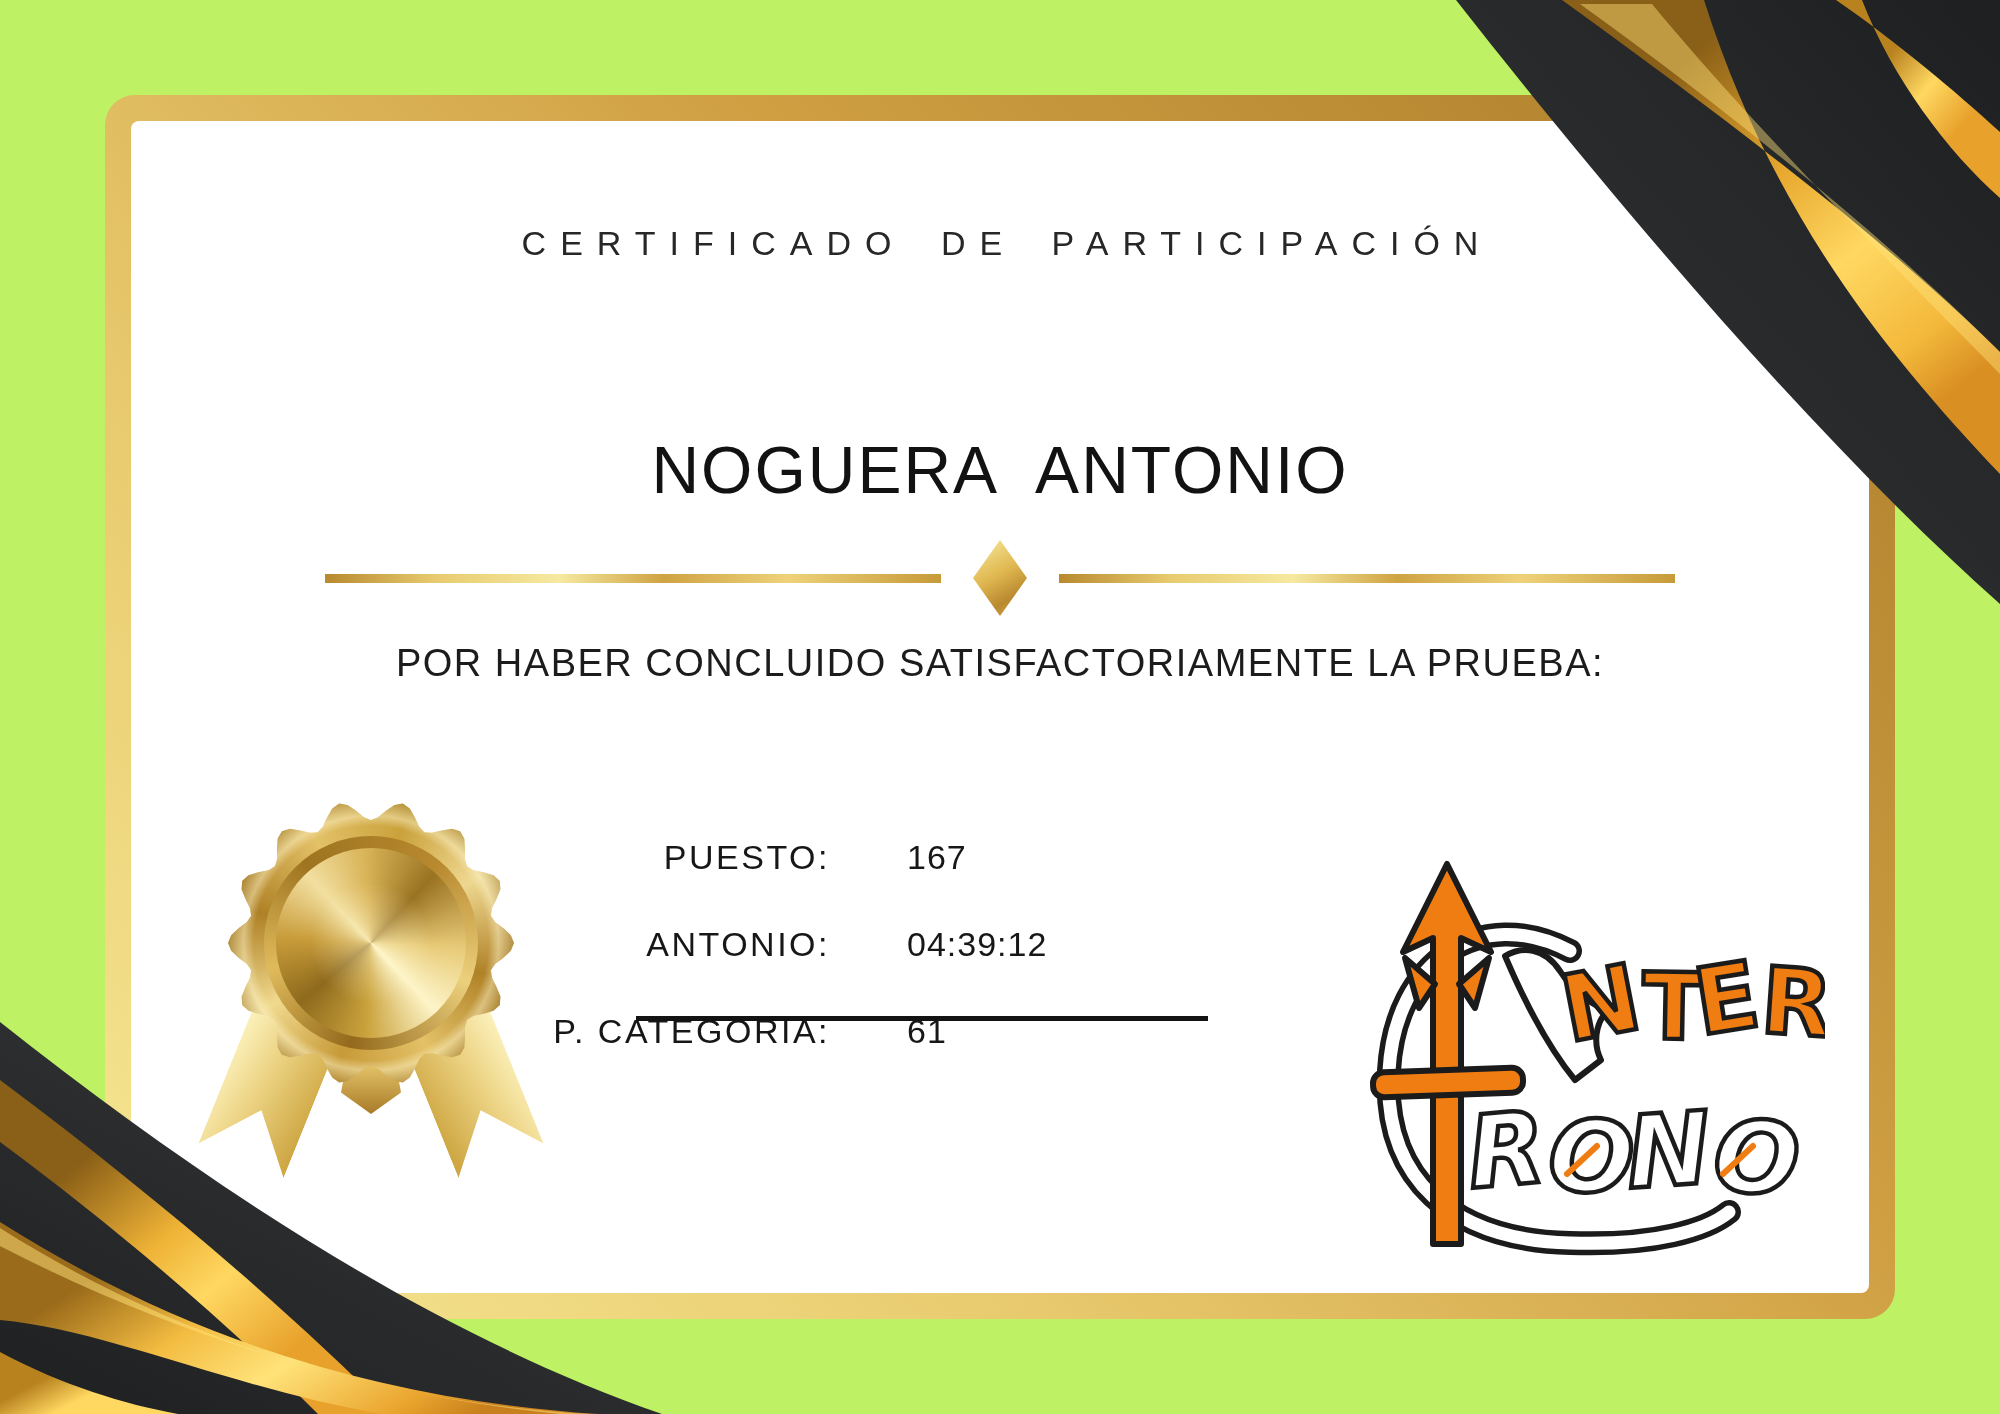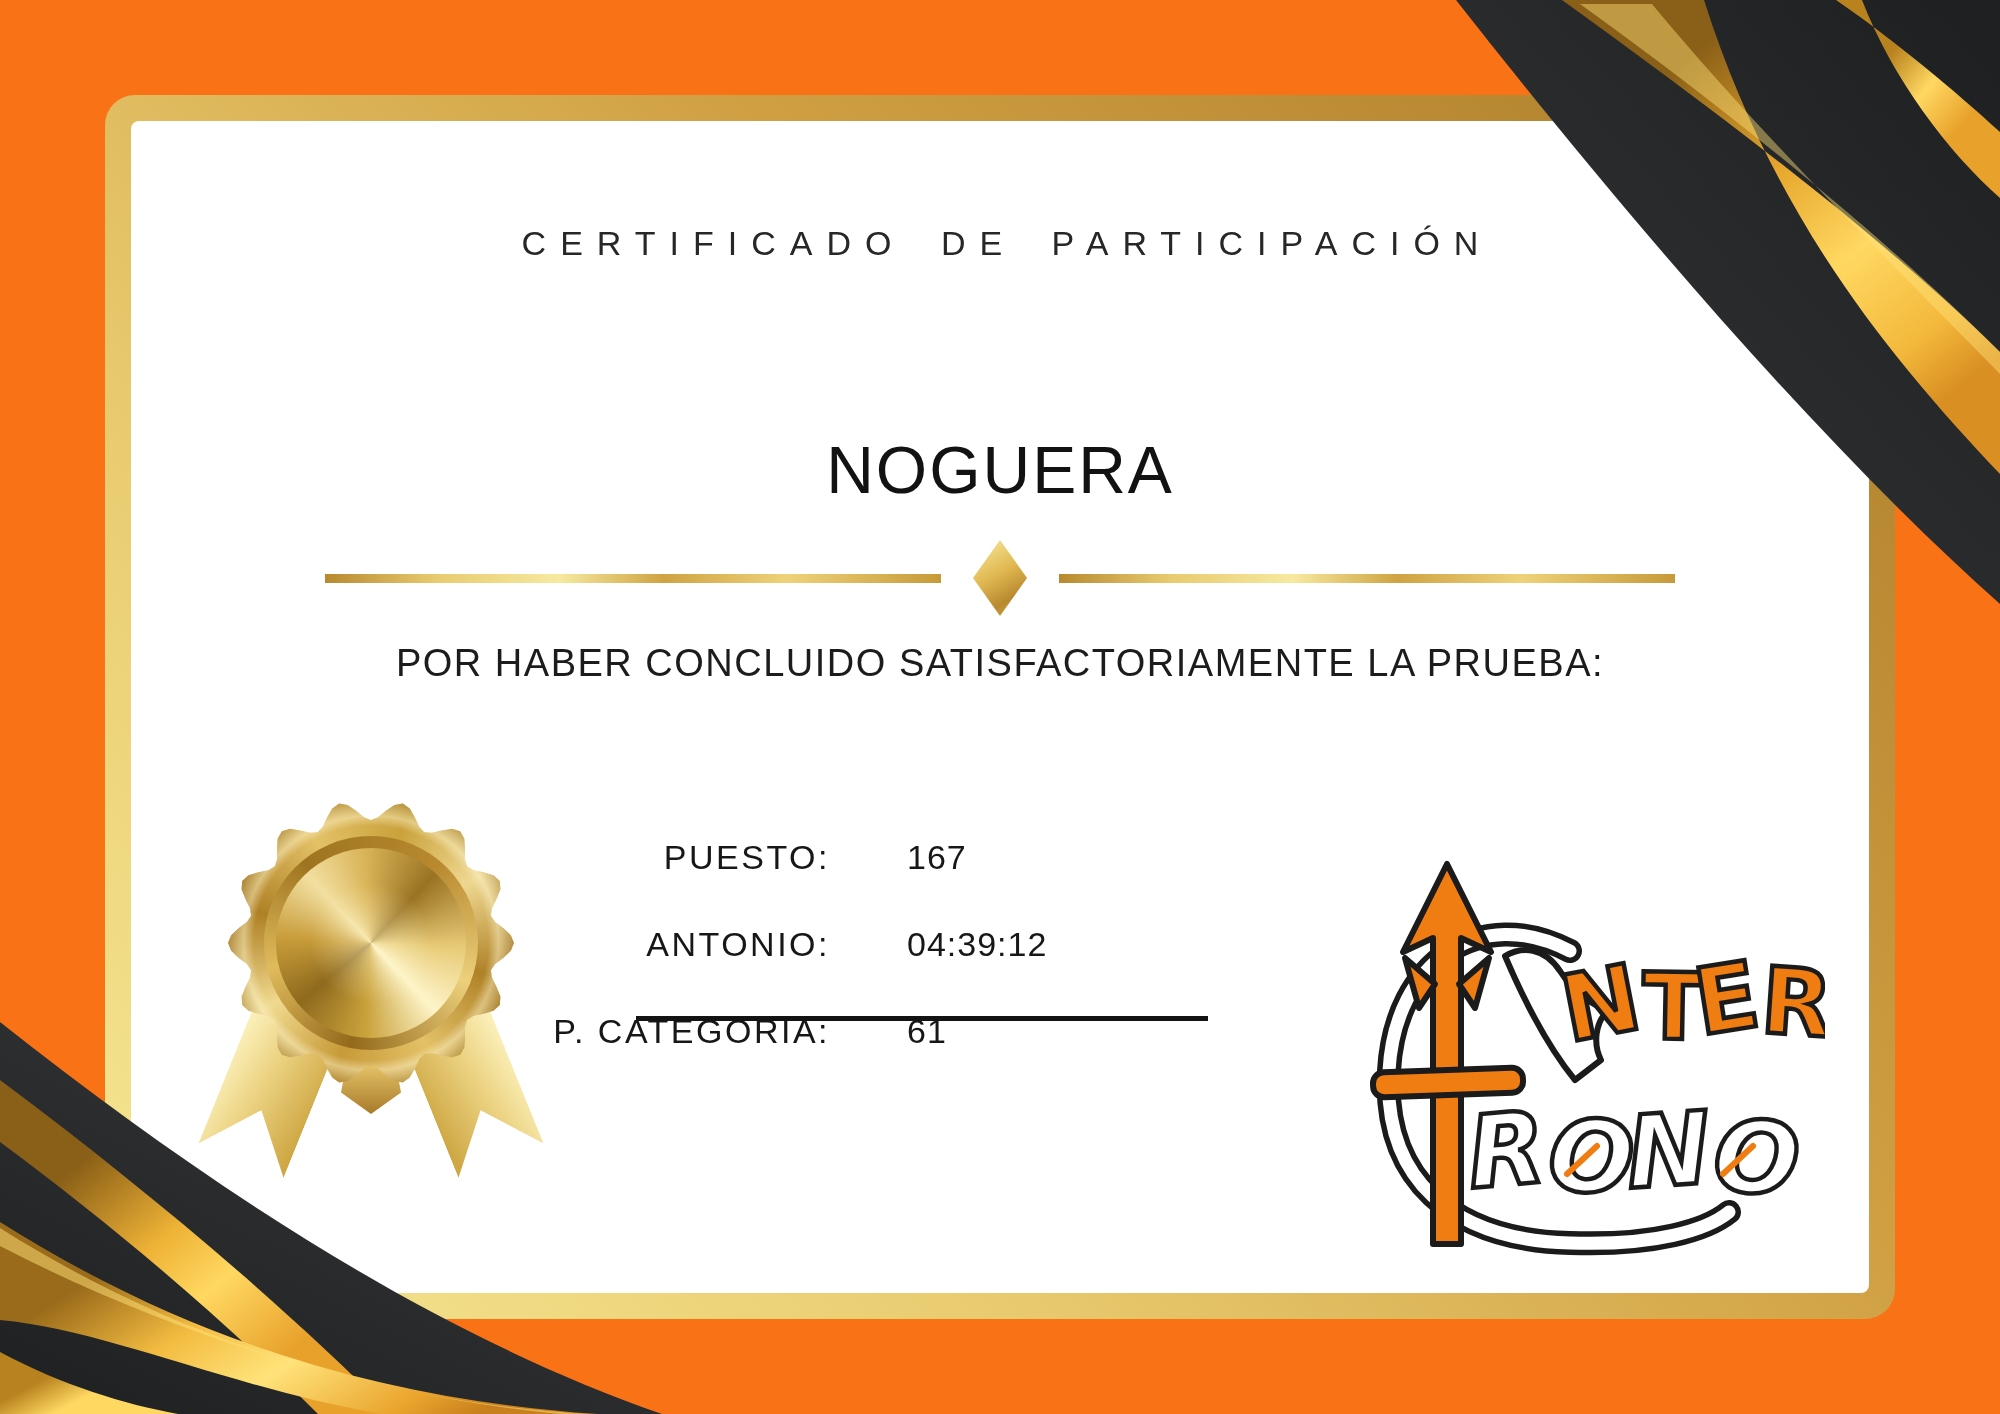--- a/index.html
+++ b/index.html
@@ -1,17 +1,17 @@
 <!DOCTYPE html>
 <html><head>
 <meta charset="utf-8">
 <style>
   html,body{margin:0;padding:0;background:#333;}
   .stage{position:relative;width:2000px;height:1414px;overflow:hidden;
-         background:#f97316;font-family:"Liberation Sans",sans-serif;}
+         background:#bef264;font-family:"Liberation Sans",sans-serif;}
 
   
   .certificate{position:absolute;left:105px;top:95px;width:1790px;height:1224px;
     border-radius:30px;z-index:1;
     background:linear-gradient(45deg,#f6e895 0%,#e9cb6f 30%,#cf9f42 62%,#ab7c2a 100%);}
   .cert-inner{position:absolute;inset:26px;background:#ffffff;border-radius:8px;}
 
   
   .corner-svg{position:absolute;z-index:3;pointer-events:none;}
   #tr-svg{top:0;right:0;}
@@ -80,20 +80,21 @@
   <div class="certificate">
     <div class="cert-inner"></div>
   </div>
 
   <div class="content">
 
     <div class="cert-title">CERTIFICADO DE PARTICIPACIÓN</div>
 
     <div class="cert-name">
       <span>NOGUERA</span>
+      <span>ANTONIO</span>
     </div>
 
     <div class="divider">
       <div class="d-line"></div>
       <div class="d-diamond"></div>
       <div class="d-line"></div>
     </div>
 
     <div class="cert-subtitle">POR HABER CONCLUIDO SATISFACTORIAMENTE LA PRUEBA:</div>
 

